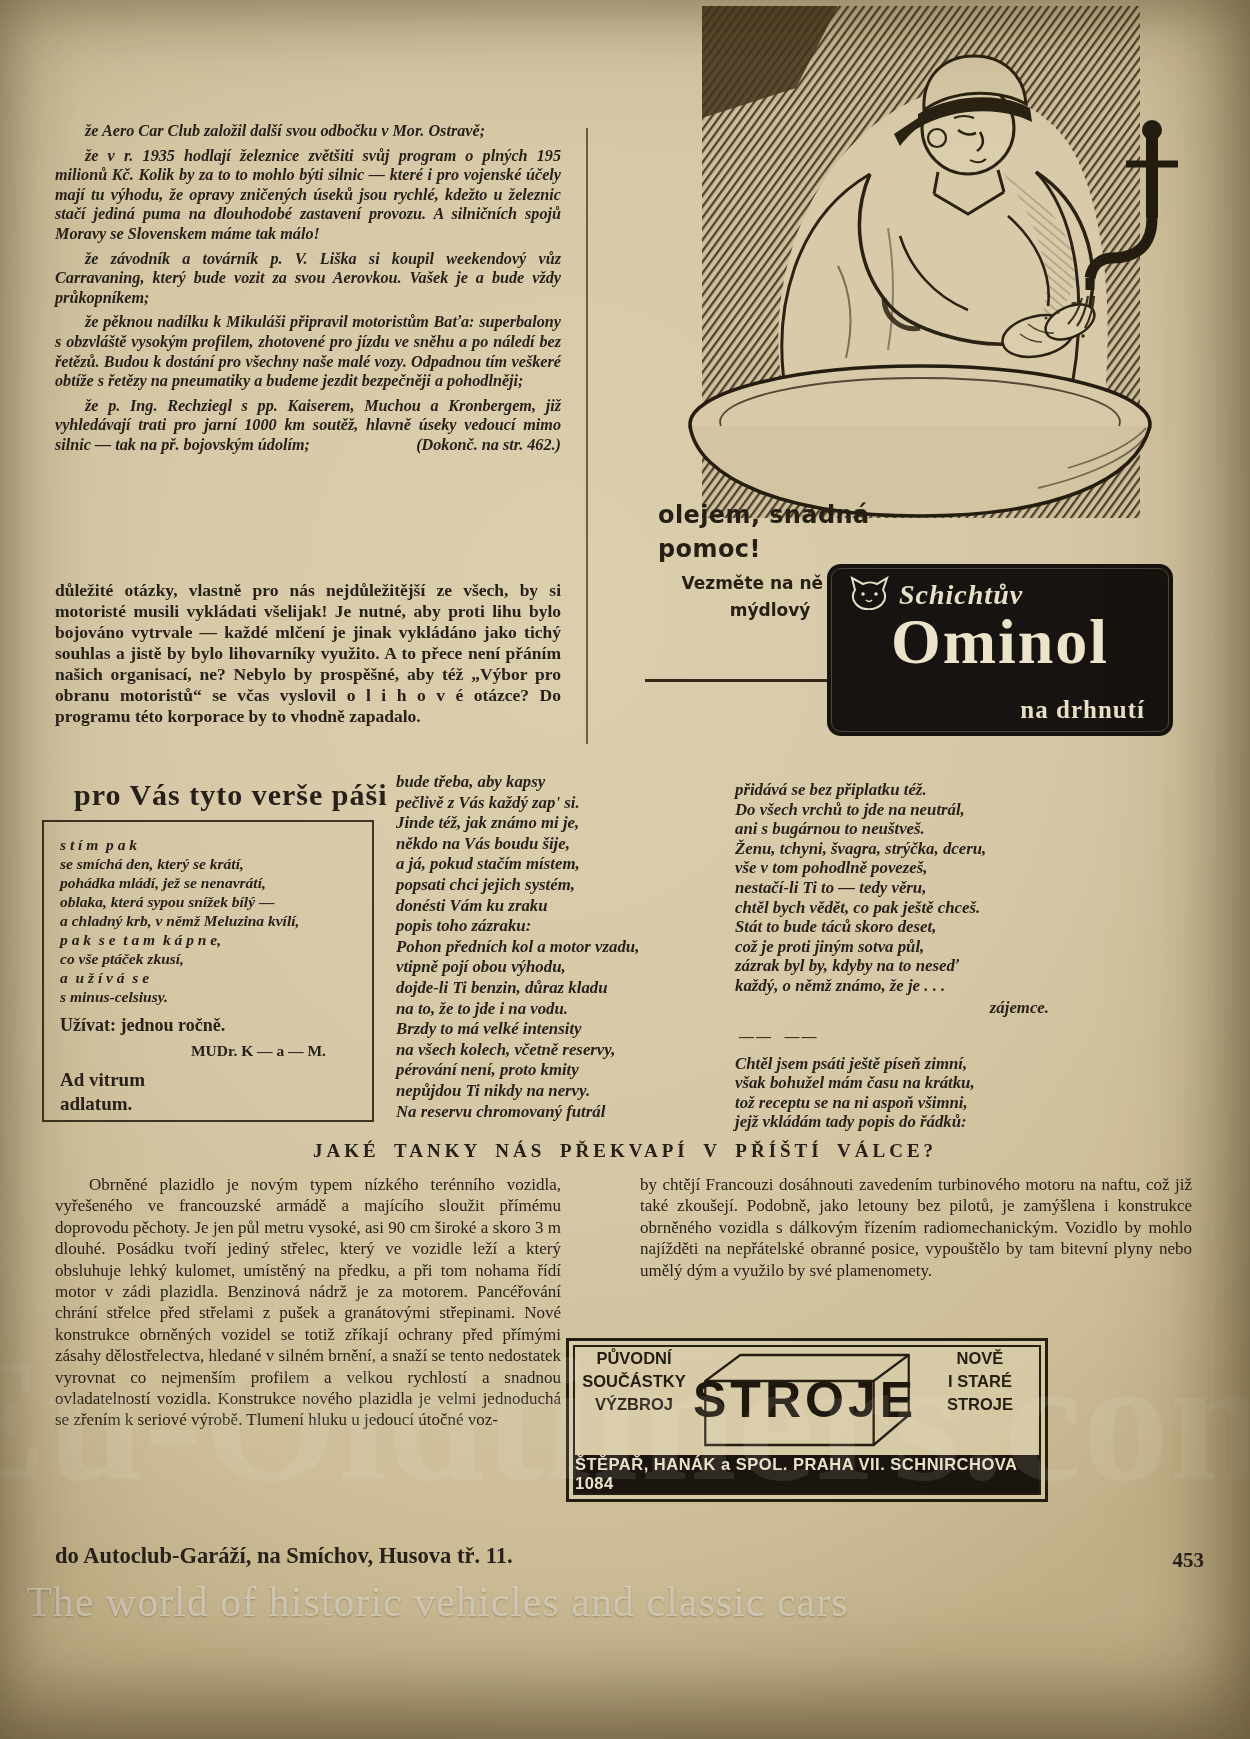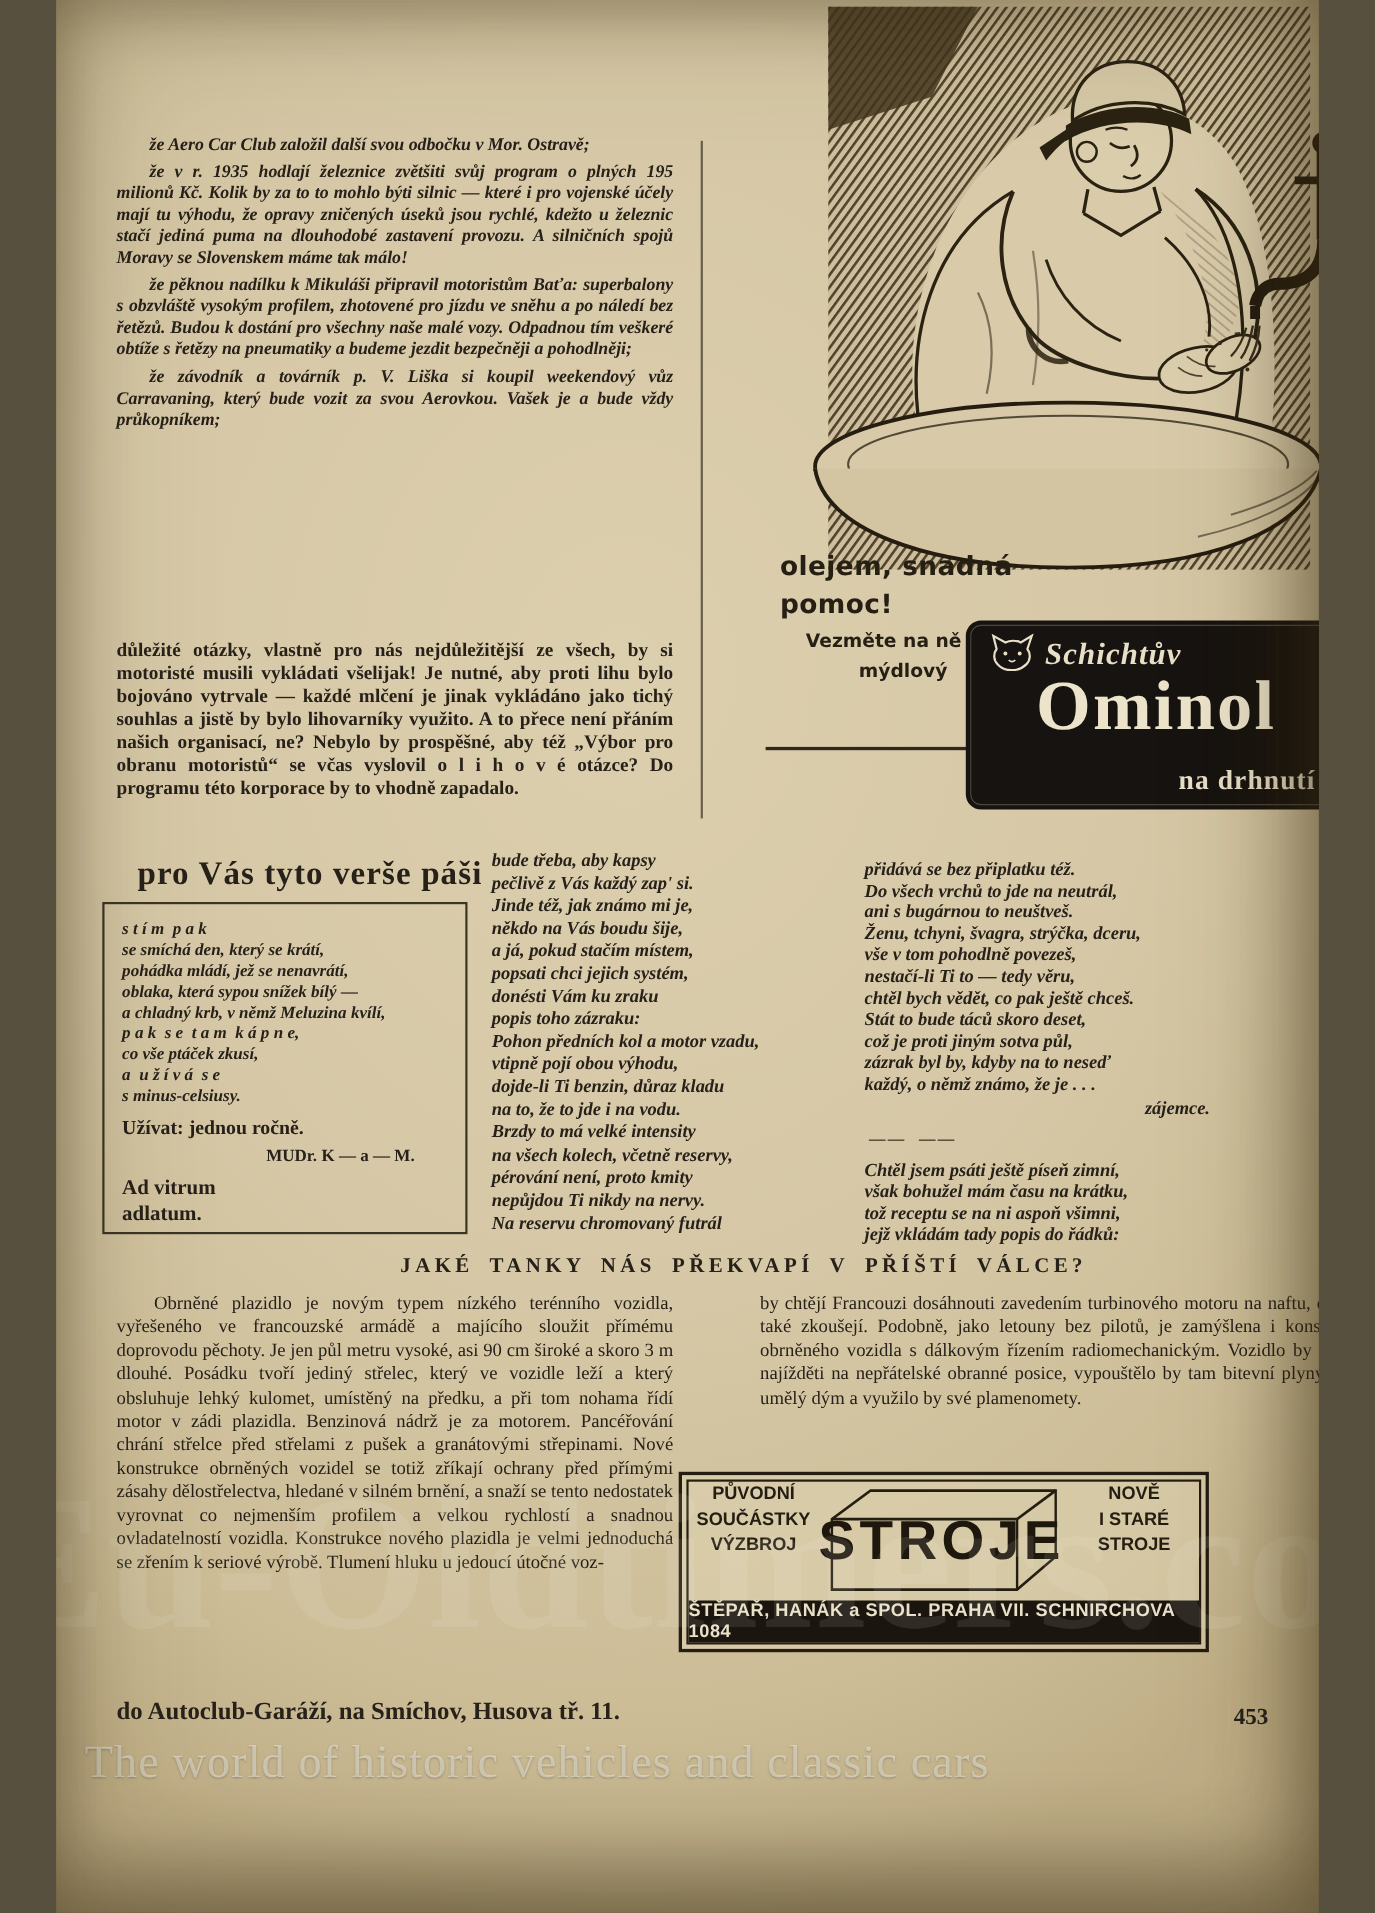--- a/index.html
+++ b/index.html
@@ -1,18 +1,18 @@
 <!DOCTYPE html>
 <html><head>
 <meta charset="utf-8">
 <style>
   * { box-sizing: border-box; }
   body { margin:0; background:#57503f; }
   .page {
-    position:relative; width:1148px; height:1739px; margin:0 auto; overflow:hidden;
+    position:relative; width:1250px; height:1739px; margin:0 auto; overflow:hidden;
     background: radial-gradient(ellipse 950px 1150px at 45% 35%, #dccfae 0%, #d6c8a6 50%, #ccbd97 82%, #bfae86 100%);
     font-family:"Liberation Serif","DejaVu Serif",serif; color:#27211a;
   }
   .vignette { position:absolute; inset:0; pointer-events:none; z-index:40;
     box-shadow: inset 0 0 140px rgba(70,55,25,.26), inset -34px 0 70px rgba(55,40,15,.22), inset 0 -46px 70px rgba(50,38,15,.32), inset 0 18px 40px rgba(70,55,25,.14); }
 
   
   .news-col { position:absolute; left:55px; top:122px; width:506px; }
   .news-col p { margin:0 0 5px; font-style:italic; font-weight:bold; font-size:16.2px; line-height:19.6px; text-align:justify; text-indent:30px; }
   .cont { float:right; text-indent:0; }
@@ -79,22 +79,23 @@
   .watermark-slogan { position:absolute; left:26px; top:1578px; width:1240px; font-size:42px; color:rgba(234,231,221,.60); letter-spacing:1px; z-index:31; pointer-events:none; text-shadow:0 1px 2px rgba(70,58,32,.35); font-family:"Liberation Serif",serif; }
 </style>
 </head>
 <body>
 
 <div class="page">
 
   <section class="news-col">
     <p>že Aero Car Club založil další svou odbočku v Mor. Ostravě;</p>
     <p>že v r. 1935 hodlají železnice zvětšiti svůj program o plných 195 milionů Kč. Kolik by za to to mohlo býti silnic — které i pro vojenské účely mají tu výhodu, že opravy zničených úseků jsou rychlé, kdežto u železnic stačí jediná puma na dlouhodobé zastavení provozu. A silničních spojů Moravy se Slovenskem máme tak málo!</p>
+    <p>že závodník a továrník p. V. Liška si koupil weekendový vůz Carravaning, který bude vozit za svou Aerovkou. Vašek je a bude vždy průkopníkem;</p>
     <p>že pěknou nadílku k Mikuláši připravil motoristům Baťa: superbalony s obzvláště vysokým profilem, zhotovené pro jízdu ve sněhu a po náledí bez řetězů. Budou k dostání pro všechny naše malé vozy. Odpadnou tím veškeré obtíže s řetězy na pneumatiky a budeme jezdit bezpečněji a pohodlněji;</p>
-    <p>že závodník a továrník p. V. Liška si koupil weekendový vůz Carravaning, který bude vozit za svou Aerovkou. Vašek je a bude vždy průkopníkem;</p>
+    <p><span>že p. Ing. Rechziegl s pp. Kaiserem, Muchou a Kronbergem, již vyhledávají trati pro jarní 1000 km soutěž, hlavně úseky vedoucí mimo silnic — tak na př. bojovským údolím;</span><span class="cont">(Dokonč. na str. 462.)</span></p>
   </section>
 
   <div class="vdivider"></div>
 
   <section class="editorial">důležité otázky, vlastně pro nás nejdůležitější ze všech, by si motoristé musili vykládati všelijak! Je nutné, aby proti lihu bylo bojováno vytrvale — každé mlčení je jinak vykládáno jako tichý souhlas a jistě by bylo lihovarníky využito. A to přece není přáním našich organisací, ne? Nebylo by prospěšné, aby též „Výbor pro obranu motoristů“ se včas vyslovil o l i h o v é otázce? Do programu této korporace by to vhodně zapadalo.</section>
 
   <div class="illustration">
     <svg viewBox="0 0 560 512" width="560" height="512" xmlns="http://www.w3.org/2000/svg">
       <defs>
         <pattern id="ht" width="6.5" height="6.5" patternUnits="userSpaceOnUse" patternTransform="rotate(36)">

